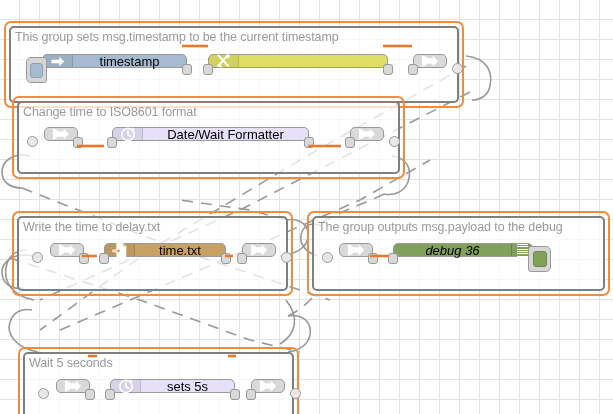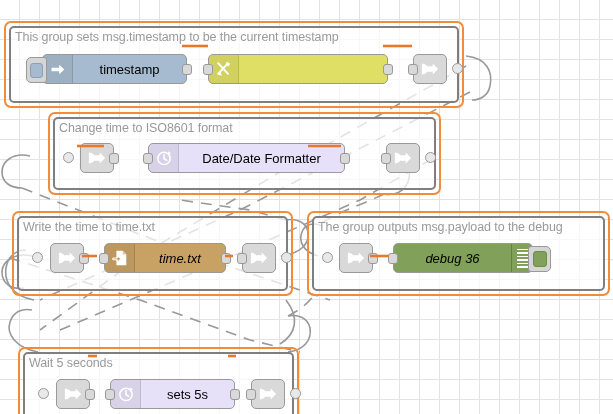--- a/index.html
+++ b/index.html
@@ -49,21 +49,21 @@
     top: 7px;
     font-size: 12.5px;
     color: #9a9a9a;
     white-space: nowrap;
     letter-spacing: -0.1px;
   }
 
   
   .node {
     position: absolute;
-    height: 30px;
+    height: 14px;
     border-radius: 5px;
     border: 1px solid #999;
     box-sizing: border-box;
     display: flex;
     align-items: center;
     z-index: 5;
   }
   .node-icon {
     width: 30px;
     height: 100%;
@@ -82,21 +82,21 @@
     font-size: 13px;
     color: #000;
     white-space: nowrap;
     text-align: center;
   }
 
   .n-inject   { background: #a6bbcf; }
   .n-change   { background: #dfdf66; }
   .n-datetime { background: #e6e0f8; }
   .n-delay    { background: #e6e0f8; }
-  .n-file     { background: #c8a165; font-style: italic; }
+  .n-file     { background: #c8a165; }
   .n-debug    { background: #81a15a; }
   .n-link     { background: #d9d9d9; width: 34px; }
 
   .n-link .node-icon {
     width: 100%;
     flex: 1 1 auto;
     background: transparent;
     border-right: none;
     border-radius: 4px;
   }
@@ -278,21 +278,21 @@
       <div class="node-icon">
         <svg class="gl" width="20" height="18" viewBox="0 0 22 20">
           <path d="M2 4 A7 6 0 0 1 2 16 Z" fill="#fff"></path>
           <path d="M8 7 h6 V3.8 L20 10 l-6 6.2 V13 H8 Z" fill="#fff"></path>
         </svg>
       </div>
     </div>
     <div class="endpoint" style="left:446px; top:40px;"></div>
   </div>
 
-  <div class="group" style="left:12px; top:112px; width:393px; height:83px;margin-left:36px;">
+  <div class="group" style="left:12px; top:96px; width:393px; height:83px;">
     <div class="group-inner"></div>
     <div class="group-label">Change time to ISO8601 format</div>
 
     <div class="node n-link" style="left:30px; top:29px;">
       <div class="node-icon">
         <svg class="gl" width="20" height="18" viewBox="0 0 22 20">
           <path d="M2 4 A7 6 0 0 1 2 16 Z" fill="#fff"></path>
           <path d="M8 7 h6 V3.8 L20 10 l-6 6.2 V13 H8 Z" fill="#fff"></path>
         </svg>
       </div>
@@ -301,40 +301,40 @@
 
     <div class="node n-datetime" style="left:98px; top:29px; width:197px;">
       <div class="port in"></div>
       <div class="node-icon">
         <svg class="gl" width="18" height="18" viewBox="0 0 20 20">
           <circle cx="10" cy="10.5" r="6.8" stroke="#fff" stroke-width="1.7" fill="none"></circle>
           <path d="M10 6.4 V10.8 L13 12.6" stroke="#fff" stroke-width="1.7" fill="none" stroke-linecap="round"></path>
           <path d="M14.5 2.5 L18 5 L14.5 6.5 Z" fill="#fff"></path>
         </svg>
       </div>
-      <div class="node-label">Date/Date Formatter</div>
+      <div class="node-label">Date/Wait Formatter</div>
       <div class="port out"></div>
     </div>
 
     <div class="node n-link" style="left:336px; top:29px;">
       <div class="port in"></div>
       <div class="node-icon">
         <svg class="gl" width="20" height="18" viewBox="0 0 22 20">
           <path d="M2 4 A7 6 0 0 1 2 16 Z" fill="#fff"></path>
           <path d="M8 7 h6 V3.8 L20 10 l-6 6.2 V13 H8 Z" fill="#fff"></path>
         </svg>
       </div>
     </div>
     <div class="endpoint" style="left:375px; top:38px;"></div>
     <div class="endpoint" style="left:13px; top:38px;"></div>
   </div>
 
   <div class="group" style="left:12px; top:211px; width:281px; height:85px;">
     <div class="group-inner"></div>
-    <div class="group-label">Write the time to time.txt</div>
+    <div class="group-label">Write the time to delay.txt</div>
 
     <div class="node n-link" style="left:36px; top:30px;">
       <div class="node-icon">
         <svg class="gl" width="20" height="18" viewBox="0 0 22 20">
           <path d="M2 4 A7 6 0 0 1 2 16 Z" fill="#fff"></path>
           <path d="M8 7 h6 V3.8 L20 10 l-6 6.2 V13 H8 Z" fill="#fff"></path>
         </svg>
       </div>
       <div class="port out"></div>
     </div>

